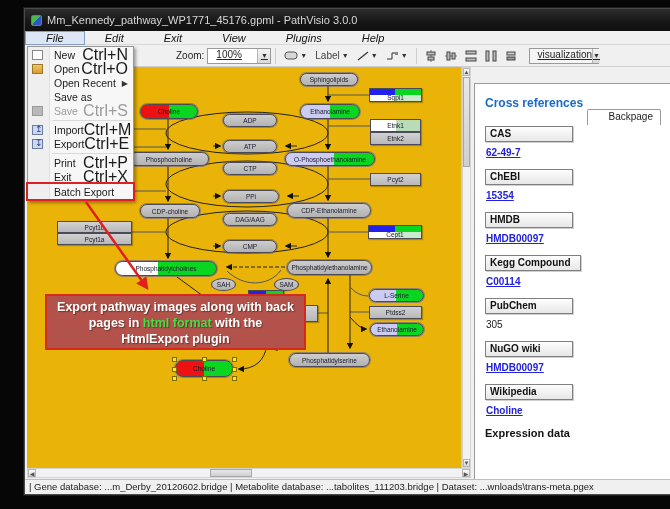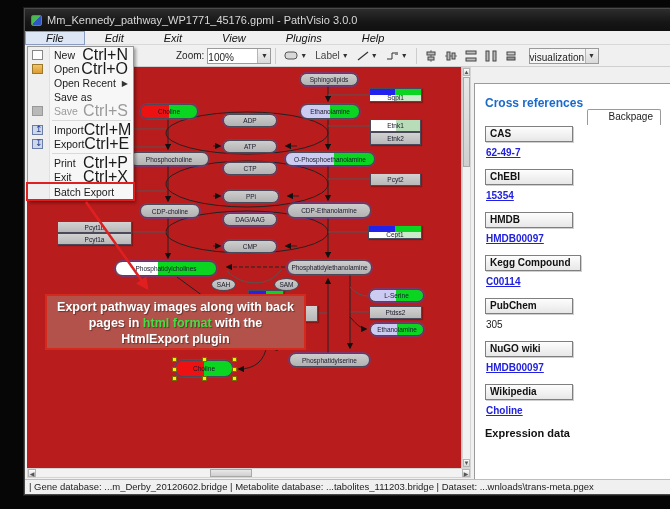--- a/index.html
+++ b/index.html
@@ -13,22 +13,22 @@
        color:#d8d8d8;font-size:11px;padding-left:6px;white-space:nowrap;}
   #app-icon{width:11px;height:11px;margin-right:5px;border-radius:2px;
        background:linear-gradient(135deg,#47b94d 50%,#2f57c4 50%);border:1px solid #777;}
   #menubar{position:absolute;left:0;top:22px;width:100%;height:14px;background:#f0f0f0;
        border-bottom:1px solid #d9d9d9;display:flex;align-items:center;font-size:11px;color:#111;}
   #menubar .mi{padding:0 20px;height:14px;line-height:14px;font-style:italic;}
   #menubar .mi.open{border:1px solid #8a9cc0;background:#dce6f5;line-height:12px;}
   #toolbar{position:absolute;left:0;top:36px;width:100%;height:22px;background:#f0f0f0;
        border-bottom:1px solid #cfcfcf;display:flex;align-items:center;font-size:10px;color:#222;margin-left:37px;}
   .tsep{width:1px;height:16px;background:#cdcdcd;margin:0 4px;}
-  .combo{height:16px;background:#fff;border:1px solid #9a9a9a;display:flex;align-items:flex-end;
-       padding-left:0;font-size:10px;position:relative;}
+  .combo{height:16px;background:#fff;border:1px solid #9a9a9a;display:flex;align-items:flex-start;
+       padding-left:8px;font-size:10px;position:relative;text-decoration:underline;}
   .combo .arr{margin-left:auto;width:13px;height:100%;background:linear-gradient(#f4f4f4,#d9d9d9);
        border-left:1px solid #b5b5b5;font-size:7px;display:flex;align-items:center;justify-content:center;color:#333;}
   .tbtn{height:18px;min-width:18px;display:flex;align-items:center;justify-content:center;
        margin:0 1px;padding:0 2px;border:1px solid transparent;border-radius:2px;color:#444;}
   .tbtn svg{display:block;}
   .darr{font-size:7px;color:#333;margin-left:2px;}
   
   #file-menu{position:absolute;left:2px;top:37px;width:107px;background:#f7f7f7;
        border:1px solid #979797;box-shadow:2px 2px 3px rgba(0,0,0,.35);z-index:20;padding:1px 0;}
   #file-menu:before{content:"";position:absolute;left:0;top:0;bottom:0;width:21px;
@@ -41,21 +41,21 @@
   .fmsep{height:1px;background:#d9d9d9;margin:2px 2px 2px 24px;}
   .fmi.hl{outline:2px solid #e02020;outline-offset:0px;height:15px;}
   .i-new{background:#fff;border:1px solid #888;}
   .i-open{background:linear-gradient(#f2c46a,#dd9c2e);border:1px solid #9a7a2a;}
   .i-save{background:#b9b9b9;border:1px solid #999;}
   .i-import{background:#cfd8ea;border:1px solid #6b7da6;}
   .i-export{background:#cfd8ea;border:1px solid #6b7da6;}
   .i-import:after,.i-export:after{content:"↥";position:absolute;left:2px;top:-2px;font-size:9px;color:#23409a;}
   .i-export:after{content:"↧";}
   
-  #canvas{position:absolute;left:2px;top:58px;width:435px;height:401px;background:#b91c1c;
+  #canvas{position:absolute;left:2px;top:58px;width:435px;height:401px;background:#eab308;
        border-right:1px solid #c8c8c8;overflow:hidden;}
   #edges{position:absolute;left:0;top:0;z-index:1;}
   .pnode{position:absolute;z-index:2;border:1px solid #4a4a5a;font-size:6.5px;color:#18182a;
        display:flex;align-items:center;justify-content:center;white-space:nowrap;overflow:hidden;}
   .sh-pill{border-radius:8px;box-shadow:0 0 0 1px rgba(70,80,190,.5);}
   .sh-ellipse{border-radius:50%;}
   .sh-rect{box-shadow:1px 1px 1px rgba(0,0,0,.25);}
   .f-gray{background:linear-gradient(#cdcdcd,#b2b2b2);}
   .f-red-green{background:linear-gradient(90deg,#ee1111 50%,#0ad622 50%);}
   .f-lav-green{background:linear-gradient(90deg,#ccccf2 50%,#0ad622 50%);}

